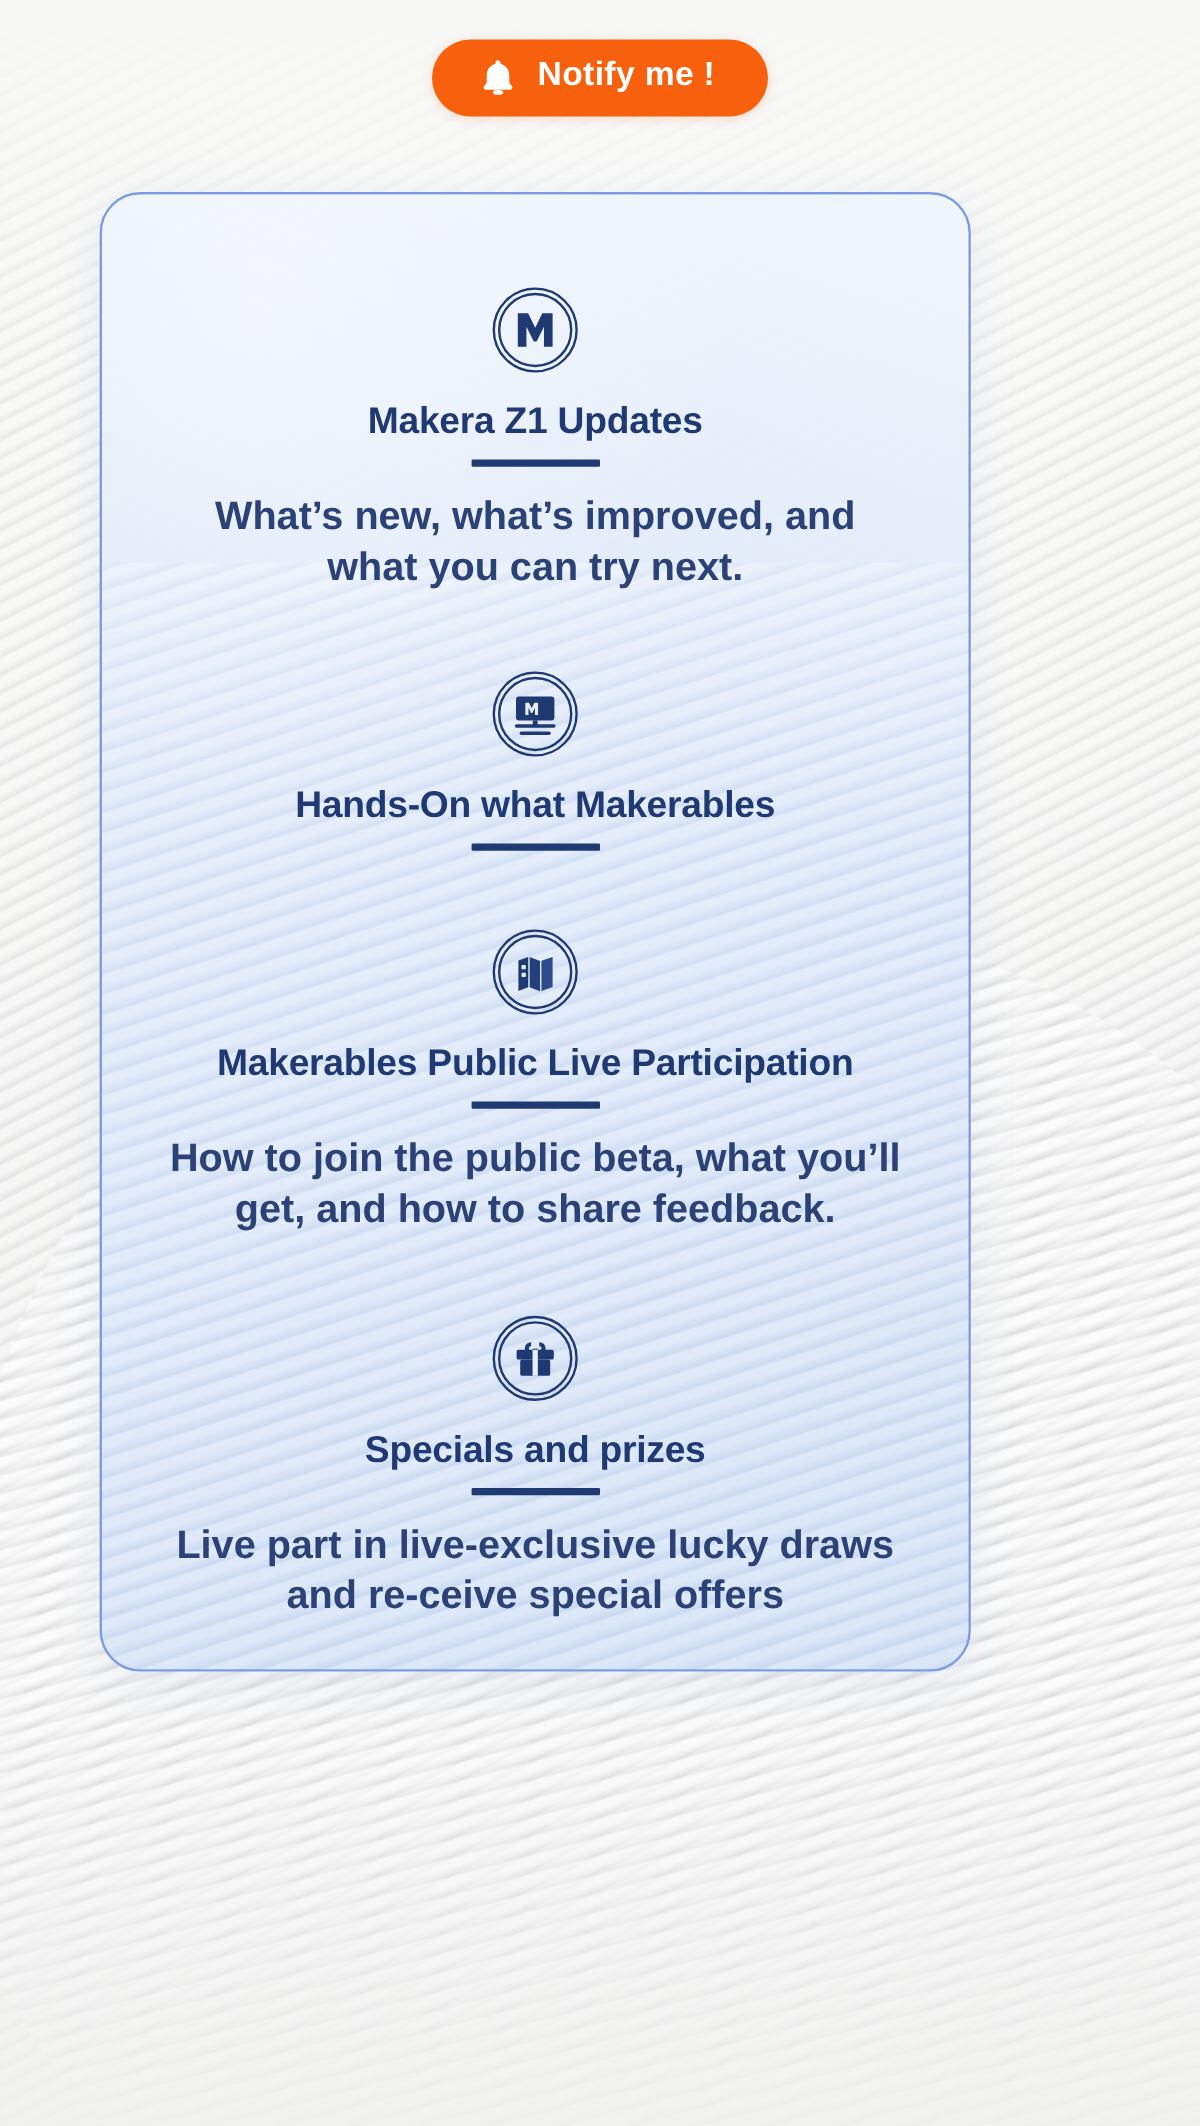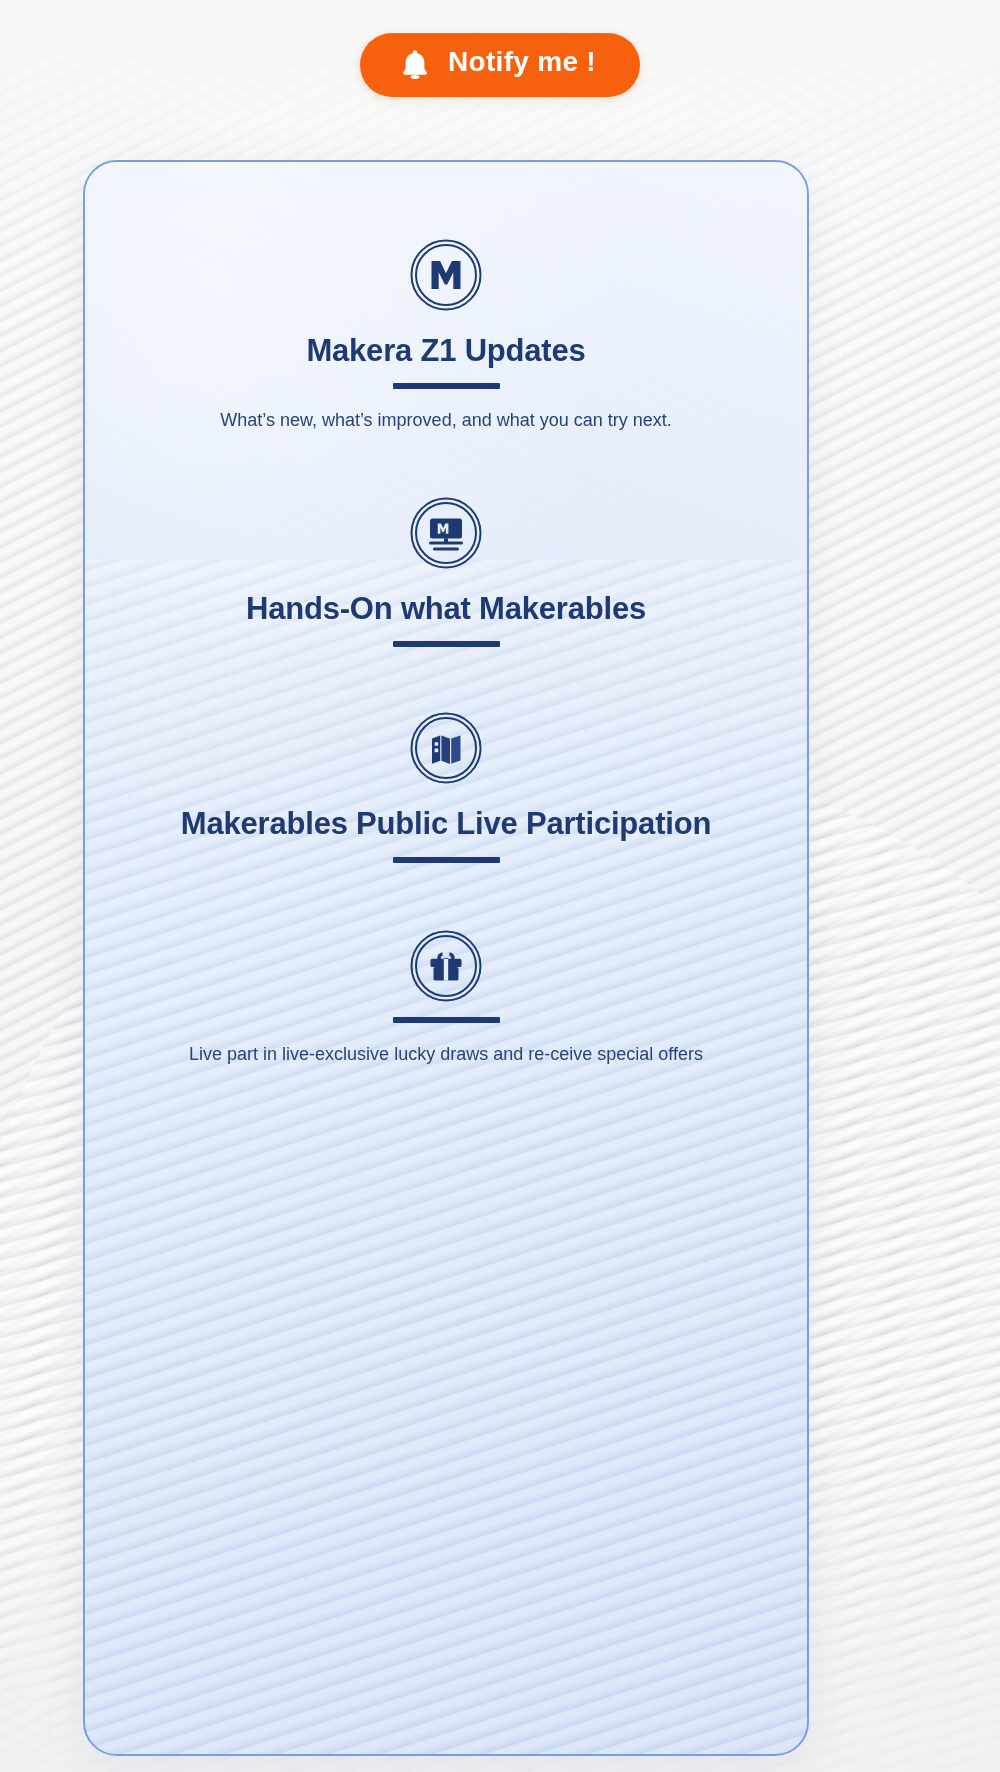--- a/index.html
+++ b/index.html
@@ -102,21 +102,21 @@
     line-height: 1;
     white-space: nowrap;
   }
 
   
   .card {
     position: absolute;
     left: 83px;
     top: 160px;
     width: 726px;
-    height: 1596px;
+    height: 1233px;
     border-radius: 34px;
     border: 2px solid #7b9ce0;
     box-sizing: border-box;
     overflow: hidden;
     background:
       linear-gradient(160deg,
         rgba(226,235,250,0.94) 0%,
         rgba(219,231,249,0.92) 35%,
         rgba(210,225,247,0.92) 70%,
         rgba(203,220,245,0.93) 100%);
@@ -172,25 +172,25 @@
   }
   .sec-rule {
     width: 107px;
     height: 6px;
     background: #1f3a72;
     margin: 14px auto 0;
     border-radius: 1px;
   }
   .sec-body {
     color: #2a4276;
-    font-size: 18px;
+    font-size: 33px;
     line-height: 1.28;
     margin: 20px auto 0;
     max-width: 610px;
-    font-weight: normal;
+    font-weight: bold;
   }
   .gap-1 { height: 56px; }
   .gap-2 { height: 56px; }
   .gap-3 { height: 58px; }
 </style>
 </head>
 <body>
 
 <div class="bg-base"></div>
 <div class="bg-waves"></div>
@@ -248,31 +248,33 @@
         <circle cx="37" cy="37" r="34.5" fill="none" stroke="#1F3A72" stroke-width="2"></circle>
         <circle cx="37" cy="37" r="30" fill="none" stroke="#1F3A72" stroke-width="2"></circle>
         <path fill="#1F3A72" d="M23 27.5l8.2-3.1v25.3L23 52.8z"></path>
         <path fill="#23407C" d="M32.4 24.4l8.6 3.4v25.2l-8.6-3.3z"></path>
         <path fill="#2B4B8D" d="M42.2 27.6l9.3-3.2v25.2l-9.3 3.2z"></path>
         <rect x="25.6" y="31.2" width="3.6" height="3.6" rx="0.8" fill="#E7EEFB"></rect>
         <rect x="25.6" y="37.6" width="3.6" height="3.6" rx="0.8" fill="#E7EEFB"></rect>
       </svg>
       <div class="sec-title">Makerables Public Live Participation</div>
       <div class="sec-rule"></div>
+      <div class="sec-body">How to join the public beta, what you’ll get, and how to share feedback.</div>
     </div>
 
     <div class="gap-3"></div>
 
     <div class="section">
       <svg class="icon-circle" viewBox="0 0 74 74">
         <circle cx="37" cy="37" r="34.5" fill="none" stroke="#1F3A72" stroke-width="2"></circle>
         <circle cx="37" cy="37" r="30" fill="none" stroke="#1F3A72" stroke-width="2"></circle>
         <path fill="none" stroke="#1F3A72" stroke-width="3.4" d="M33.6 25.2a3.5 3.5 0 1 0 3.4 3.8M40.4 25.2a3.5 3.5 0 1 1-3.4 3.8"></path>
         <rect x="21.5" y="29.8" width="31" height="8.2" rx="1.6" fill="#1F3A72"></rect>
         <rect x="24.5" y="38" width="25" height="13.5" rx="1.6" fill="#1F3A72"></rect>
         <rect x="34.8" y="29.8" width="4.4" height="21.7" fill="#E7EEFB"></rect>
       </svg>
+      <div class="sec-title">Specials and prizes</div>
       <div class="sec-rule"></div>
       <div class="sec-body">Live part in live-exclusive lucky draws and re-ceive special offers</div>
     </div>
 
   </div>
 </div>
 
 </body></html>

